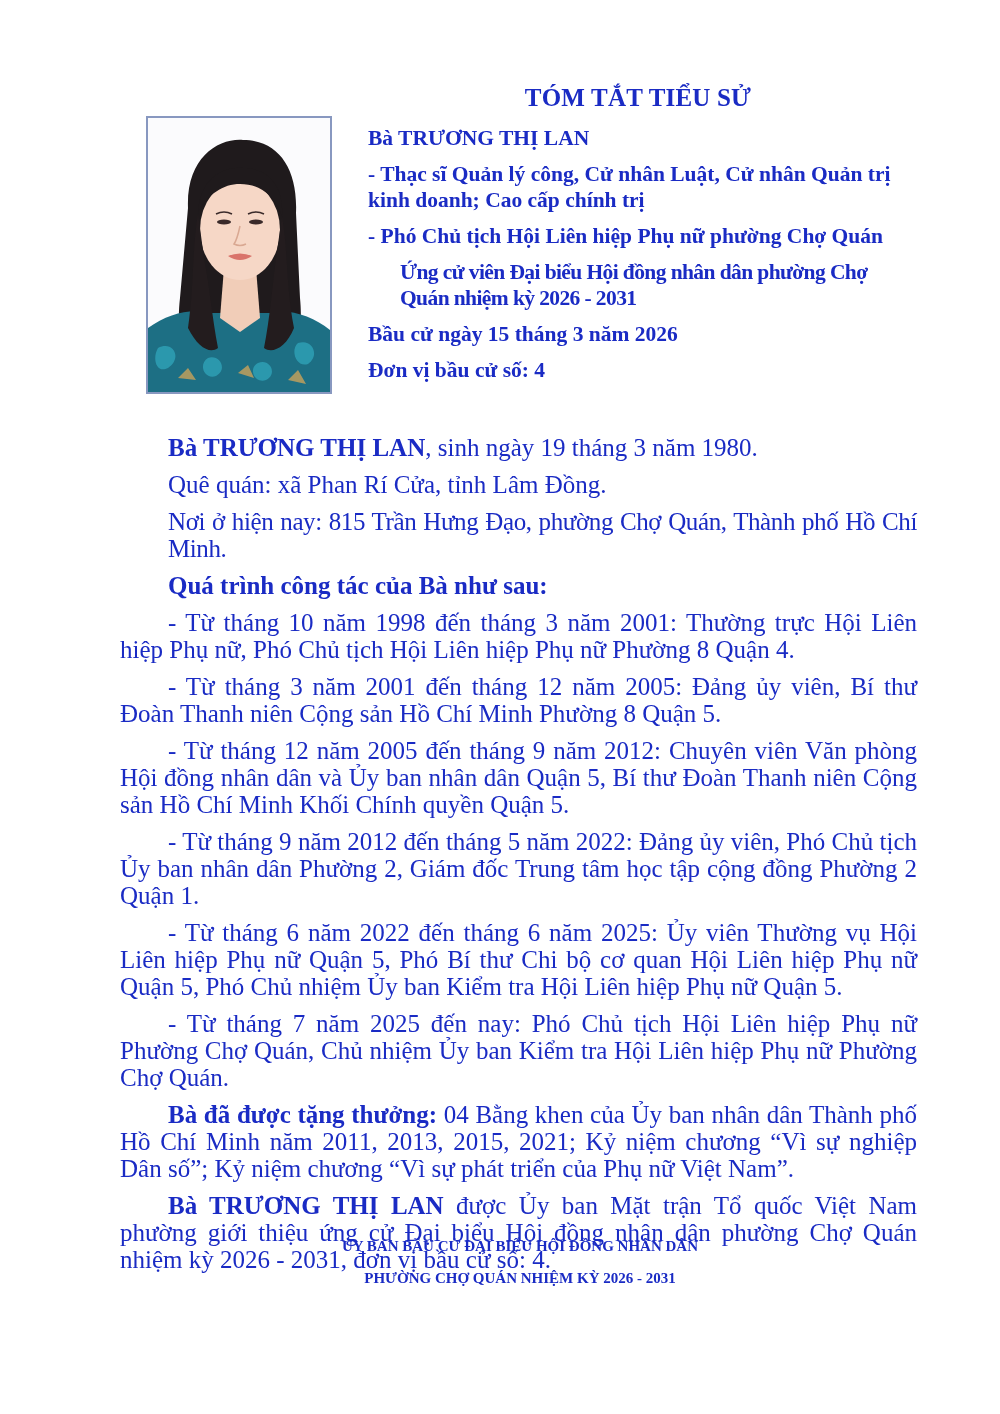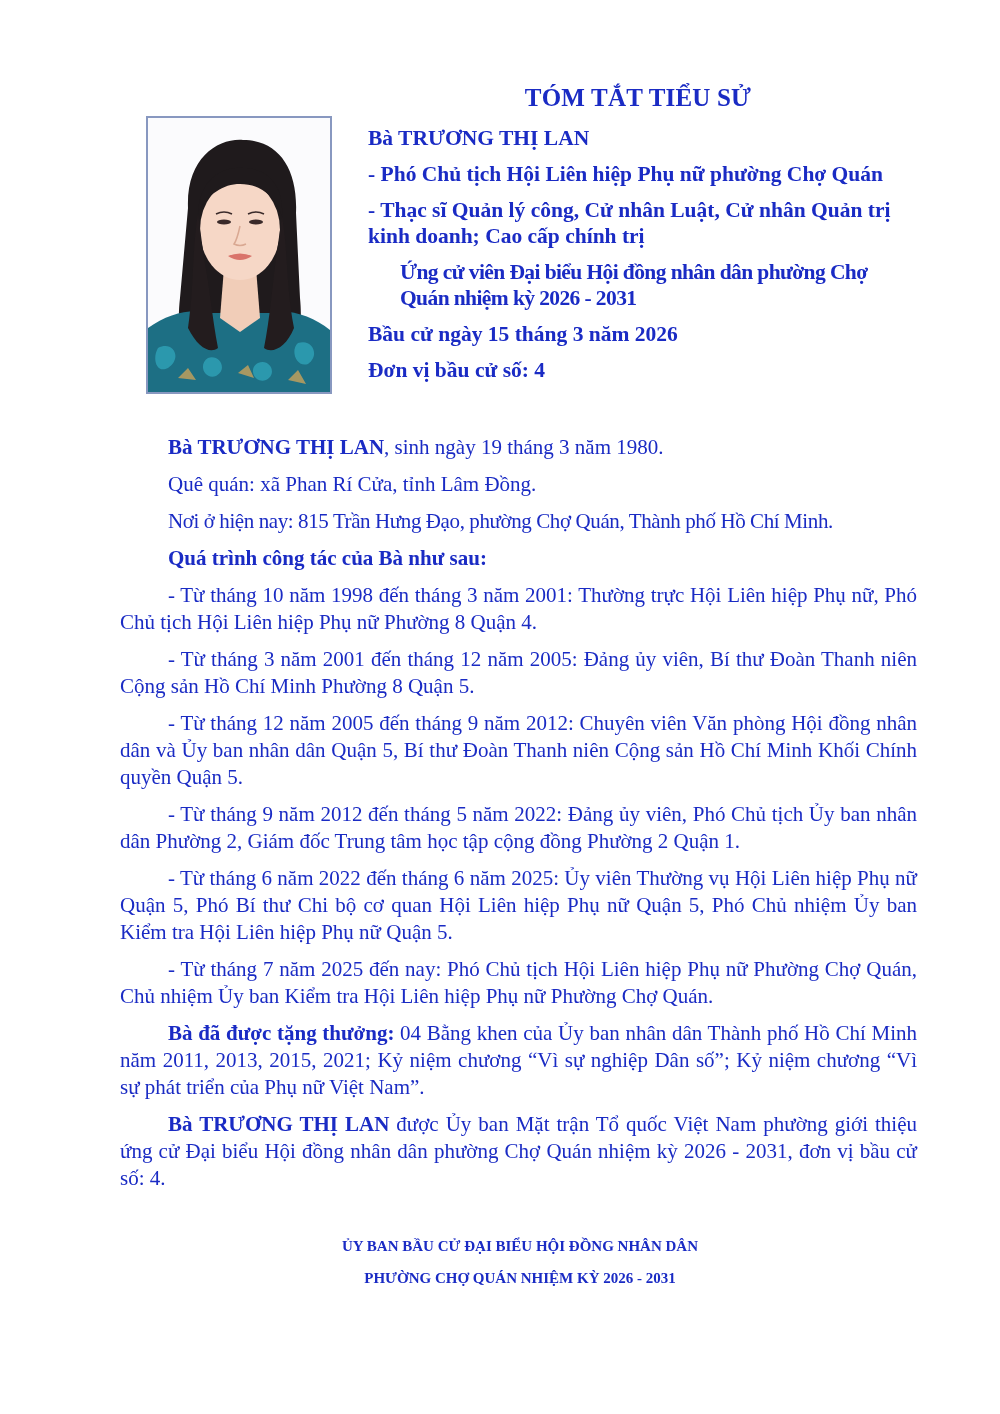--- a/index.html
+++ b/index.html
@@ -23,21 +23,21 @@
 
     .header-info {
       position: absolute; left: 368px; top: 125px; width: 545px;
       font-weight: bold; font-size: 21.5px; line-height: 26px; color: #1a2bc4;
     }
     .header-info .line { margin-bottom: 10px; }
     .header-info .tight { letter-spacing: -0.6px; margin-left: 32px; }
 
     .body-text {
       position: absolute; left: 120px; top: 434px; width: 797px;
-      font-size: 21px; line-height: 27px; color: #1a2bc4;
+      font-size: 25px; line-height: 27px; color: #1a2bc4;
     }
     .body-text p { margin: 0 0 10px 0; text-indent: 48px; text-align: justify; }
     .body-text p.noind { text-indent: 0; padding-left: 48px; }
     .body-text b { font-weight: bold; }
     .body-text .narrow { letter-spacing: -0.4px; }
 
     .footer {
       position: absolute; left: 200px; top: 1230px; width: 640px;
       text-align: center; font-weight: bold; font-size: 15px; line-height: 32px; color: #1a2bc4;
     }
@@ -74,22 +74,22 @@
       <path d="M100 96 Q108 92 116 96" stroke="#3a2a2a" stroke-width="1.5" fill="none"></path>
 
       <path d="M92 108 Q89 122 86 126 Q92 129 98 126" stroke="#d9a892" stroke-width="1.5" fill="none"></path>
 
       <path d="M80 138 Q92 133 104 138 Q92 146 80 138 Z" fill="#d9736a"></path>
     </svg>
   </div>
 
   <div class="header-info">
     <div class="line">Bà TRƯƠNG THỊ LAN</div>
+    <div class="line">- Thạc sĩ Quản lý công, Cử nhân Luật, Cử nhân Quản trị kinh doanh; Cao cấp chính trị</div>
     <div class="line">- Phó Chủ tịch Hội Liên hiệp Phụ nữ phường Chợ Quán</div>
-    <div class="line">- Thạc sĩ Quản lý công, Cử nhân Luật, Cử nhân Quản trị kinh doanh; Cao cấp chính trị</div>
     <div class="line tight">Ứng cử viên Đại biểu Hội đồng nhân dân phường Chợ Quán nhiệm kỳ 2026 - 2031</div>
     <div class="line">Bầu cử ngày 15 tháng 3 năm 2026</div>
     <div class="line">Đơn vị bầu cử số: 4</div>
   </div>
 
   <div class="body-text">
     <p class="noind"><b>Bà TRƯƠNG THỊ LAN</b><span>, sinh ngày 19 tháng 3 năm 1980.</span></p>
     <p class="noind">Quê quán: xã Phan Rí Cửa, tỉnh Lâm Đồng.</p>
     <p class="noind narrow">Nơi ở hiện nay: 815 Trần Hưng Đạo, phường Chợ Quán, Thành phố Hồ Chí Minh.</p>
     <p class="noind"><b>Quá trình công tác của Bà như sau:</b></p>

